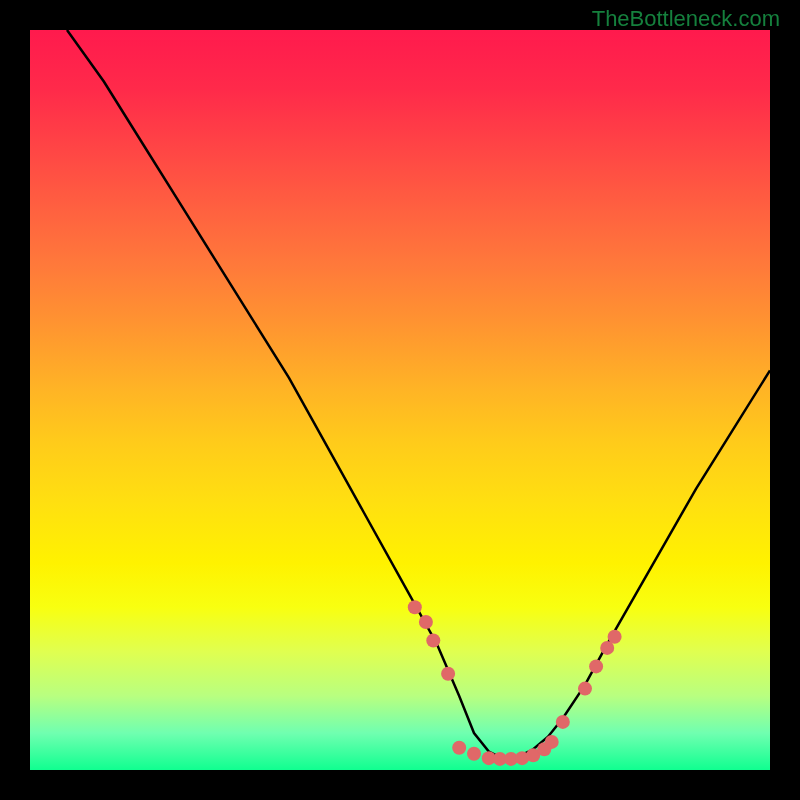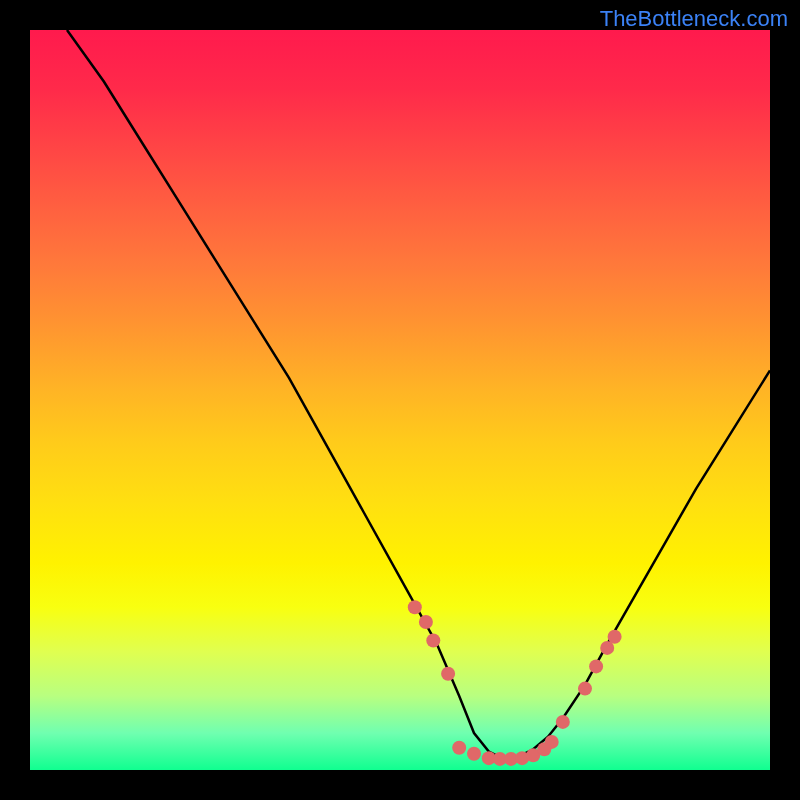--- a/index.html
+++ b/index.html
@@ -6,22 +6,22 @@
   body {
     width: 800px;
     height: 800px;
     background: #000;
     position: relative;
     font-family: Arial, sans-serif;
   }
   .watermark {
     position: absolute;
     top: 6px;
-    right: 12px;
-    color: #3b82f6;
+    right: 20px;
+    color: #15803d;
     font-size: 22px;
     font-weight: 400;
     z-index: 10;
   }
   .plot-area {
     position: absolute;
     top: 30px;
     left: 30px;
     width: 740px;
     height: 740px;

